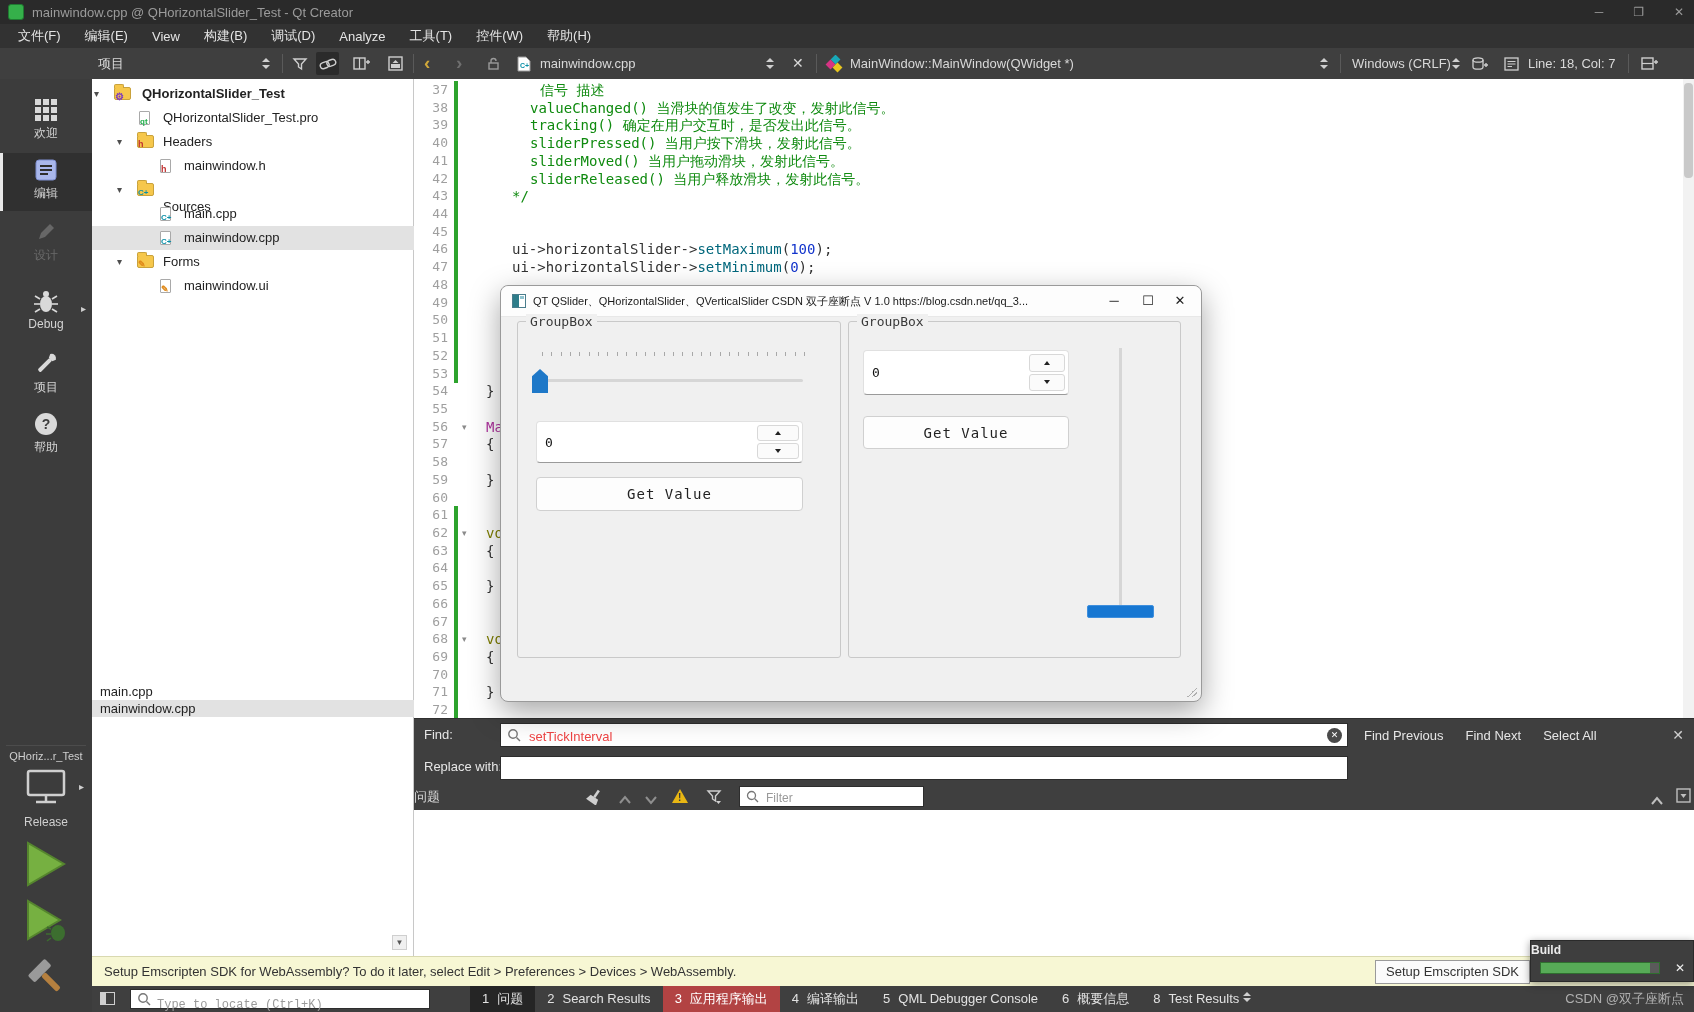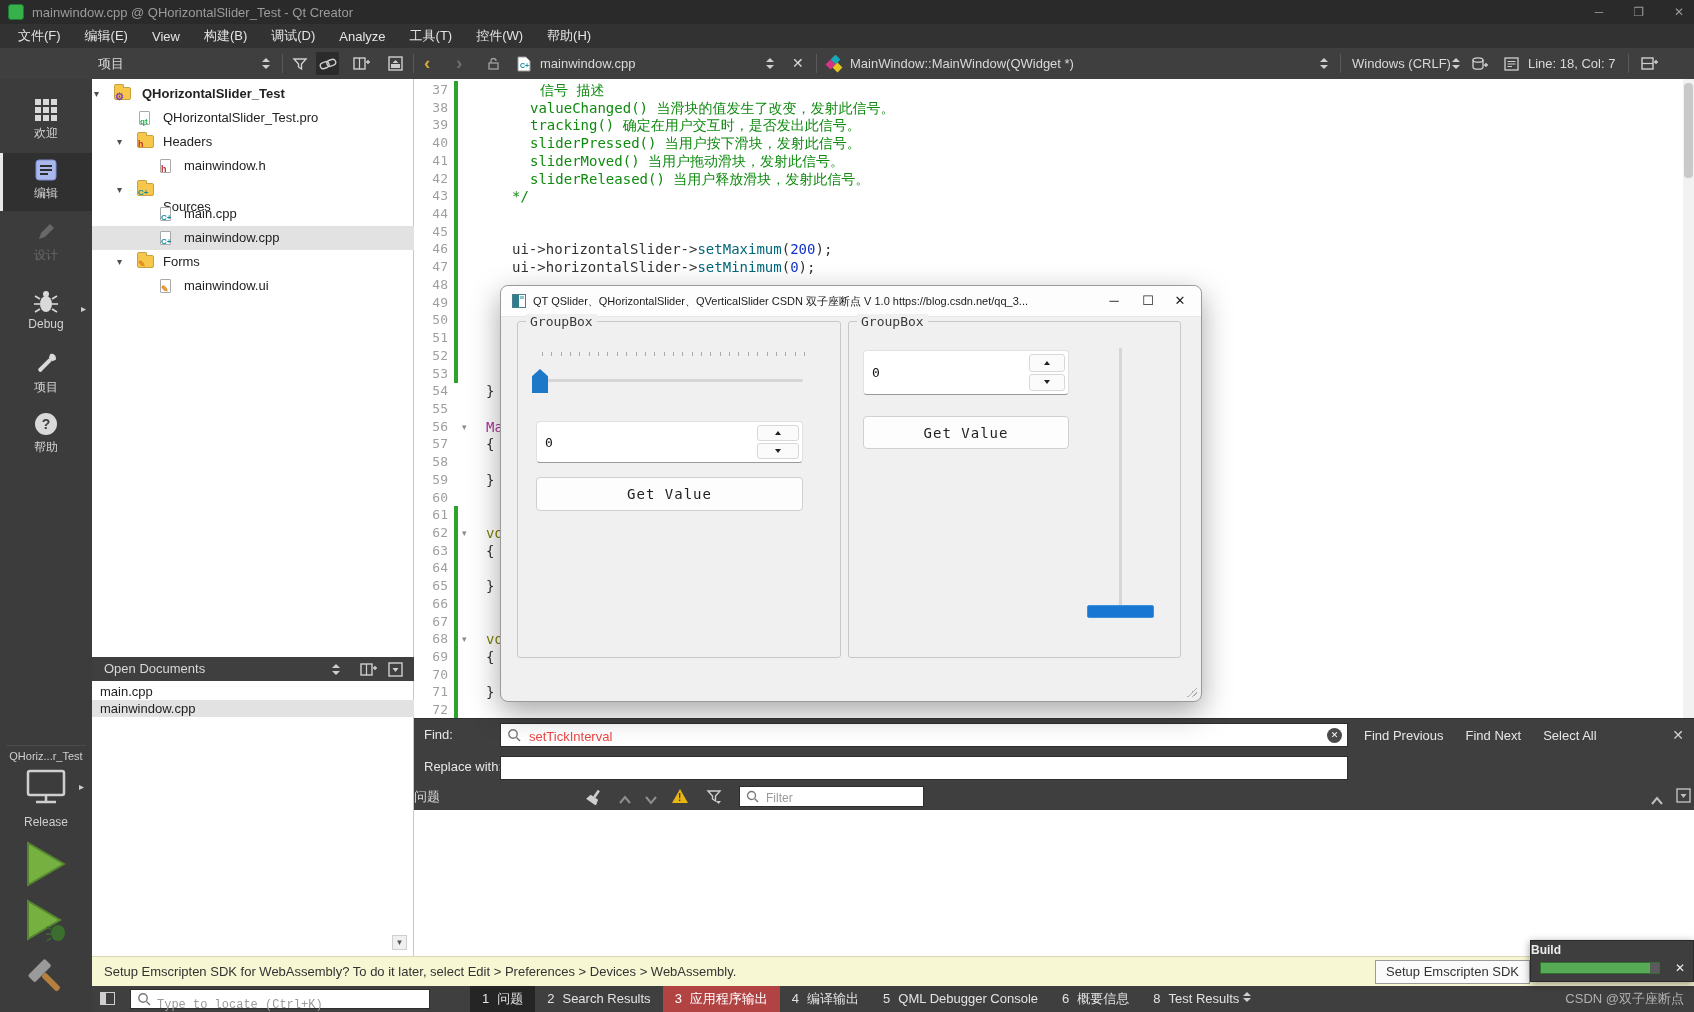--- a/index.html
+++ b/index.html
@@ -417,40 +417,20 @@
         </span>
         <span class="lbl" style="left: 71px;">Forms</span>
       </div>
       <div class="trow" style="top: 195px;">
         <span class="ticon file" style="left: 66px;">
           <span class="badge b-ui">✎</span>
         </span>
         <span class="lbl" style="left: 92px; text-align: right;">mainwindow.ui</span>
       </div>
     </div>
-  <div class="odheader">
-    <span style="padding-left:12px">Open Documents</span>
-    <span class="spinner" style="left:240px;top:7px">
-        <i class="up"></i>
-        <i class="dn"></i>
-      </span>
-    <span style="position:absolute;left:268px;top:4px">
-      <svg width="17" height="15">
-          <rect x="1" y="2" width="11" height="11" fill="none" stroke="#cfcfcf" stroke-width="1.4"></rect>
-          <line x1="6.5" y1="2" x2="6.5" y2="13" stroke="#cfcfcf" stroke-width="1.2"></line>
-          <path d="M13 6 h4 M15 4 v4" stroke="#cfcfcf" stroke-width="1.4"></path>
-        </svg>
-    </span>
-    <span style="position:absolute;left:296px;top:4px">
-      <svg width="16" height="15">
-          <rect x="1" y="1" width="13" height="13" fill="none" stroke="#cfcfcf" stroke-width="1.4"></rect>
-          <path d="M4.5 6 h6 l-3 4 z" fill="#cfcfcf"></path>
-        </svg>
-    </span>
-  </div>
   <div id="opendocs">
       <div class="odrow" style="top: 604px;">main.cpp</div>
       <div class="odrow sel" style="top: 621px;">mainwindow.cpp</div>
     </div>
   <div class="scrollbtn">▼</div>
 </div>
 
 <div class="editor">
   <div id="code">
       <div class="cl" style="top: 2px;">
@@ -492,21 +472,21 @@
         <span class="ln">44</span>
         <span class="chbar"></span>
       </div>
       <div class="cl" style="top: 143.76px;">
         <span class="ln">45</span>
         <span class="chbar"></span>
       </div>
       <div class="cl" style="top: 161.48px;">
         <span class="ln">46</span>
         <span class="chbar"></span>
-        <span class="ct" style="left: 98px;"><span class="tk pl">ui-&gt;horizontalSlider-&gt;</span><span class="tk fn">setMaximum</span><span class="tk pl">(</span><span class="tk num">200</span><span class="tk pl">);</span></span>
+        <span class="ct" style="left: 98px;"><span class="tk pl">ui-&gt;horizontalSlider-&gt;</span><span class="tk fn">setMaximum</span><span class="tk pl">(</span><span class="tk num">100</span><span class="tk pl">);</span></span>
       </div>
       <div class="cl" style="top: 179.2px;">
         <span class="ln">47</span>
         <span class="chbar"></span>
         <span class="ct" style="left: 98px;"><span class="tk pl">ui-&gt;horizontalSlider-&gt;</span><span class="tk fn">setMinimum</span><span class="tk pl">(</span><span class="tk num">0</span><span class="tk pl">);</span></span>
       </div>
       <div class="cl" style="top: 196.92px;">
         <span class="ln">48</span>
         <span class="chbar"></span>
       </div>

